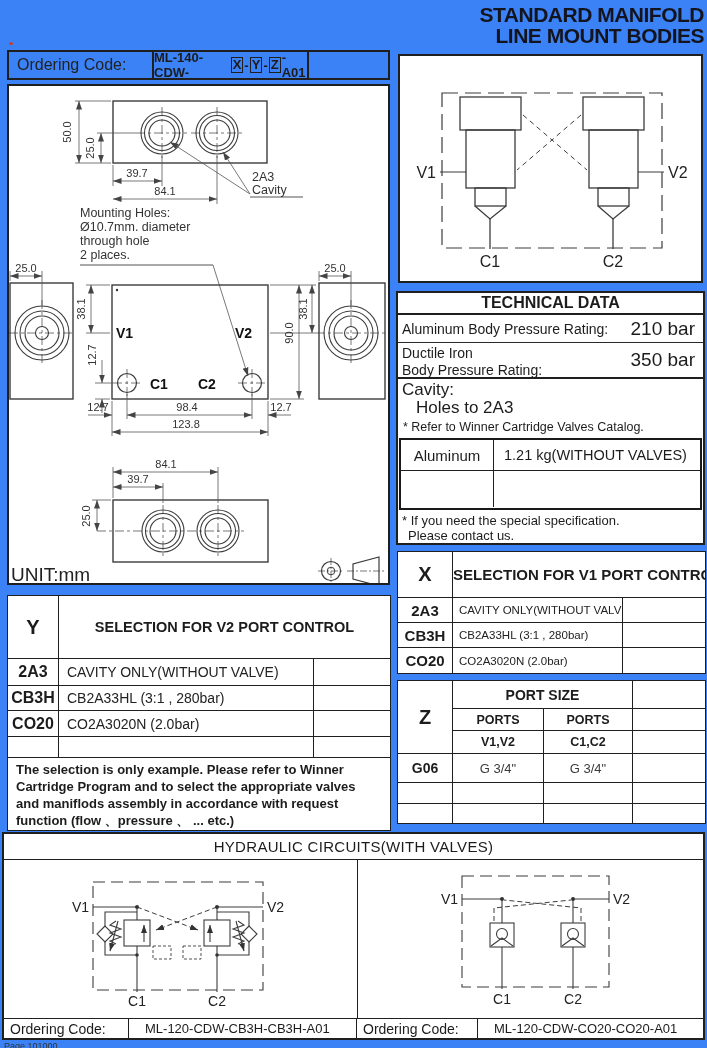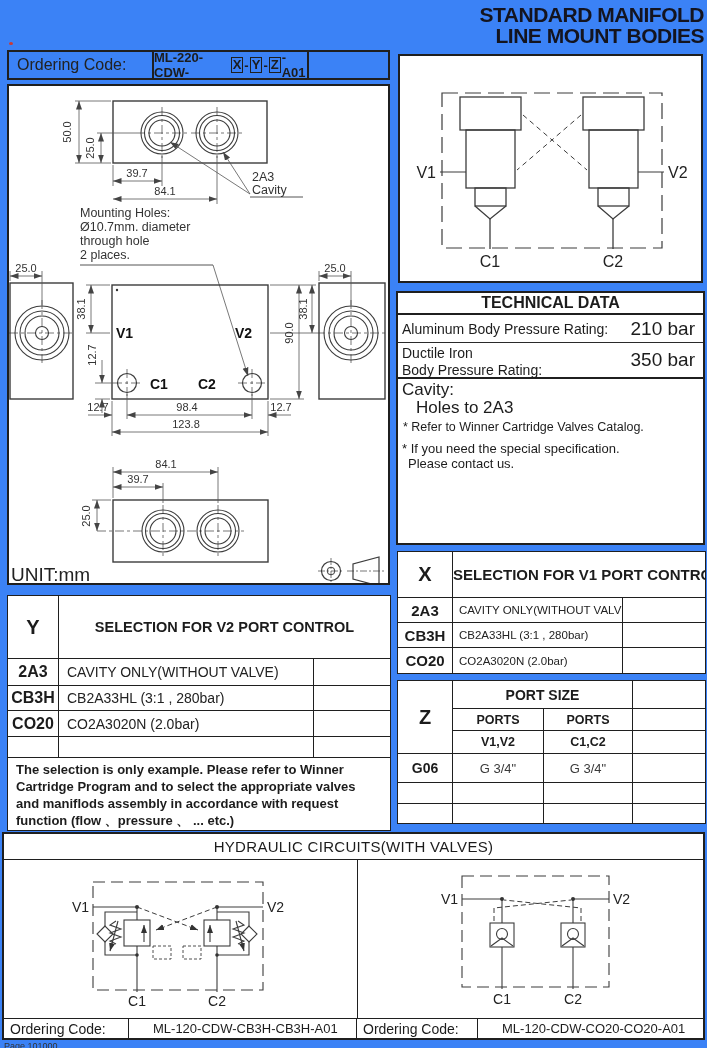--- a/index.html
+++ b/index.html
@@ -83,21 +83,21 @@
 
   
   .circuits { left:2px; top:832px; width:703px; height:208px; }
   .cir-title { height:26px; border-bottom:1.5px solid #1f1f1f; display:flex; align-items:center;
     justify-content:center; font-size:15px; letter-spacing:0.3px; }
   .cir-body { position:relative; height:158px; display:flex; }
   .cir-cell-l { width:353px; height:158px; }
   .cir-cell-r { width:346px; height:158px; border-left:1.5px solid #1f1f1f; }
   .cir-order { height:20px; border-top:1.5px solid #1f1f1f; display:flex; align-items:stretch; font-size:14px; }
   .co-label { display:flex; align-items:center; padding-left:6px; }
-  .co-code { display:flex; align-items:center; padding-left:24px; font-size:13px; }
+  .co-code { display:flex; align-items:center; padding-left:16px; font-size:13px; }
   .w124 { width:124px; }
   .w229 { width:229px; border-left:1.5px solid #1f1f1f; border-right:1.5px solid #1f1f1f; }
   .w121 { width:121px; border-right:1.5px solid #1f1f1f; }
   .wrest { flex:1; }
 
   .page-note { position:absolute; left:4px; top:1041px; height:18px; overflow:hidden;
     font-size:9px; font-weight:normal; color:#333; }
 </style>
 </head>
 <body>
@@ -107,21 +107,21 @@
   <div class="doc-title">
     <div>STANDARD MANIFOLD</div>
     <div>LINE MOUNT BODIES</div>
   </div>
 
   <div class="red-dot"></div>
 
   <div class="order-row">
     <div class="order-label">Ordering Code:</div>
     <div class="order-codebox">
-      <span>ML-220-CDW-</span>
+      <span>ML-140-CDW-</span>
         <span class="cb">X</span>
         <span>-</span>
         <span class="cb">Y</span>
         <span>-</span>
         <span class="cb">Z</span>
         <span>-A01</span>
     </div>
   </div>
 
   <div class="panel" style="left:7px; top:84px; width:383px; height:501px;">
@@ -298,20 +298,30 @@
       <span class="t-label2">
         <span>Ductile Iron</span><br>
         <span>Body Pressure Rating:</span>
       </span>
       <span class="t-value">350 bar</span>
     </div>
     <div class="tech-cavity">
       <span class="cav-title">Cavity:</span>
       <span class="cav-value">Holes to 2A3</span>
       <span class="cav-note">* Refer to Winner Cartridge Valves Catalog.</span>
+    </div>
+    <div class="wtable">
+      <div class="wrow1">
+        <div class="wmat">Aluminum</div>
+        <div class="wval">1.21 kg(WITHOUT VALVES)</div>
+      </div>
+      <div class="wrow2">
+        <div class="wmat"></div>
+        <div class="wval"></div>
+      </div>
     </div>
     <div class="tech-foot">
       <span class="tf1">* If you need the special specification.</span>
       <span class="tf2">Please contact us.</span>
     </div>
   </div>
 
   <table class="xt">
     <colgroup>
         <col style="width:55px">

